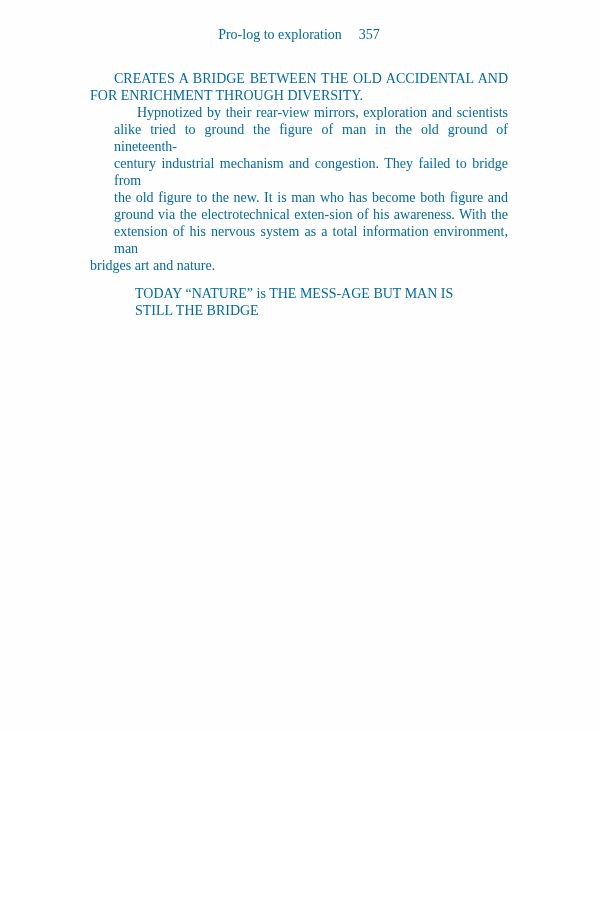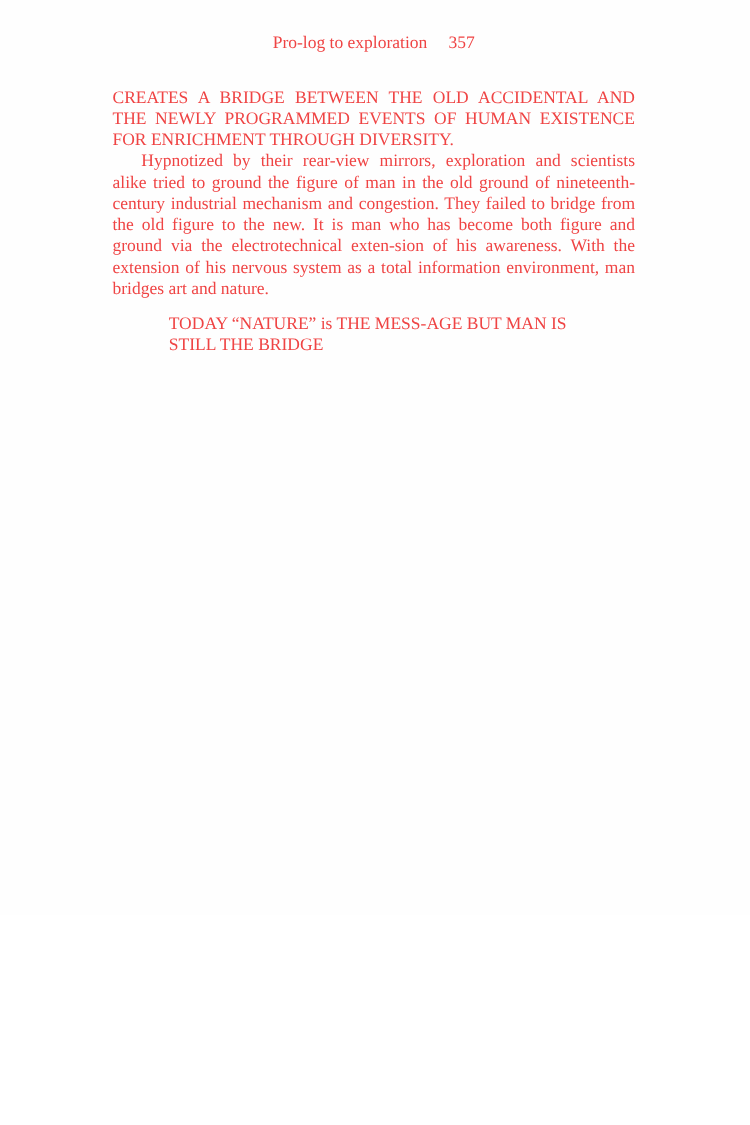--- a/index.html
+++ b/index.html
@@ -5,21 +5,21 @@
   html, body { margin: 0; padding: 0; }
   body {
     width: 600px; height: 900px;
     background: #ffffff;
     overflow: hidden;
   }
   .page {
     position: relative;
     width: 600px; height: 732px;
     background: #fefefe;
-    color: #ef4444;
+    color: #0369a1;
     font-family: "Liberation Serif", "DejaVu Serif", serif;
   }
   .running-header {
     position: absolute;
     top: 27px; left: 90px; width: 418px;
     display: flex;
     justify-content: center;
     align-items: baseline;
     gap: 17px;
     font-size: 14px;
@@ -29,20 +29,21 @@
     position: absolute;
     top: 70px; left: 90px; width: 418px;
     font-size: 14px;
     line-height: 17px;
   }
   .para { margin: 0; }
   .line { min-height: 17px; }
   .line.just {
     text-align: justify;
     text-align-last: justify;
+    margin-left: 24px;
   }
   .line.ind { text-indent: 23px; }
   .it { }
   .quote-block {
     margin-top: 11px;
     padding-left: 45px;
   }
 </style>
 </head>
 <body>
@@ -50,21 +51,20 @@
 <div class="page">
 
   <div class="running-header">
     <span>Pro-log to exploration</span>
     <span>357</span>
   </div>
 
   <div class="text-block">
     <div class="para">
         <div class="line just"><span>CREATES A BRIDGE BETWEEN THE OLD ACCIDENTAL AND</span></div>
-        <div class="line just"><span>THE NEWLY PROGRAMMED EVENTS OF HUMAN EXISTENCE</span></div>
         <div class="line"><span>FOR ENRICHMENT THROUGH DIVERSITY.</span></div>
       </div>
     <div class="para">
         <div class="line just ind"><span>Hypnotized by their rear-view mirrors, exploration and scientists</span></div>
         <div class="line just"><span>alike tried to ground the </span><span class="it">figure</span><span> of man in the old </span><span class="it">ground</span><span> of nineteenth-</span></div>
         <div class="line just"><span>century industrial mechanism and congestion. They failed to bridge from</span></div>
         <div class="line just"><span>the old </span><span class="it">figure</span><span> to the new. It is man who has become both </span><span class="it">figure</span><span> and</span></div>
         <div class="line just"><span class="it">ground</span><span> via the electrotechnical exten-sion of his awareness. </span><span class="it">With the</span></div>
         <div class="line just"><span class="it">extension of his nervous system as a total information environment, man</span></div>
         <div class="line"><span class="it">bridges art and nature.</span></div>

